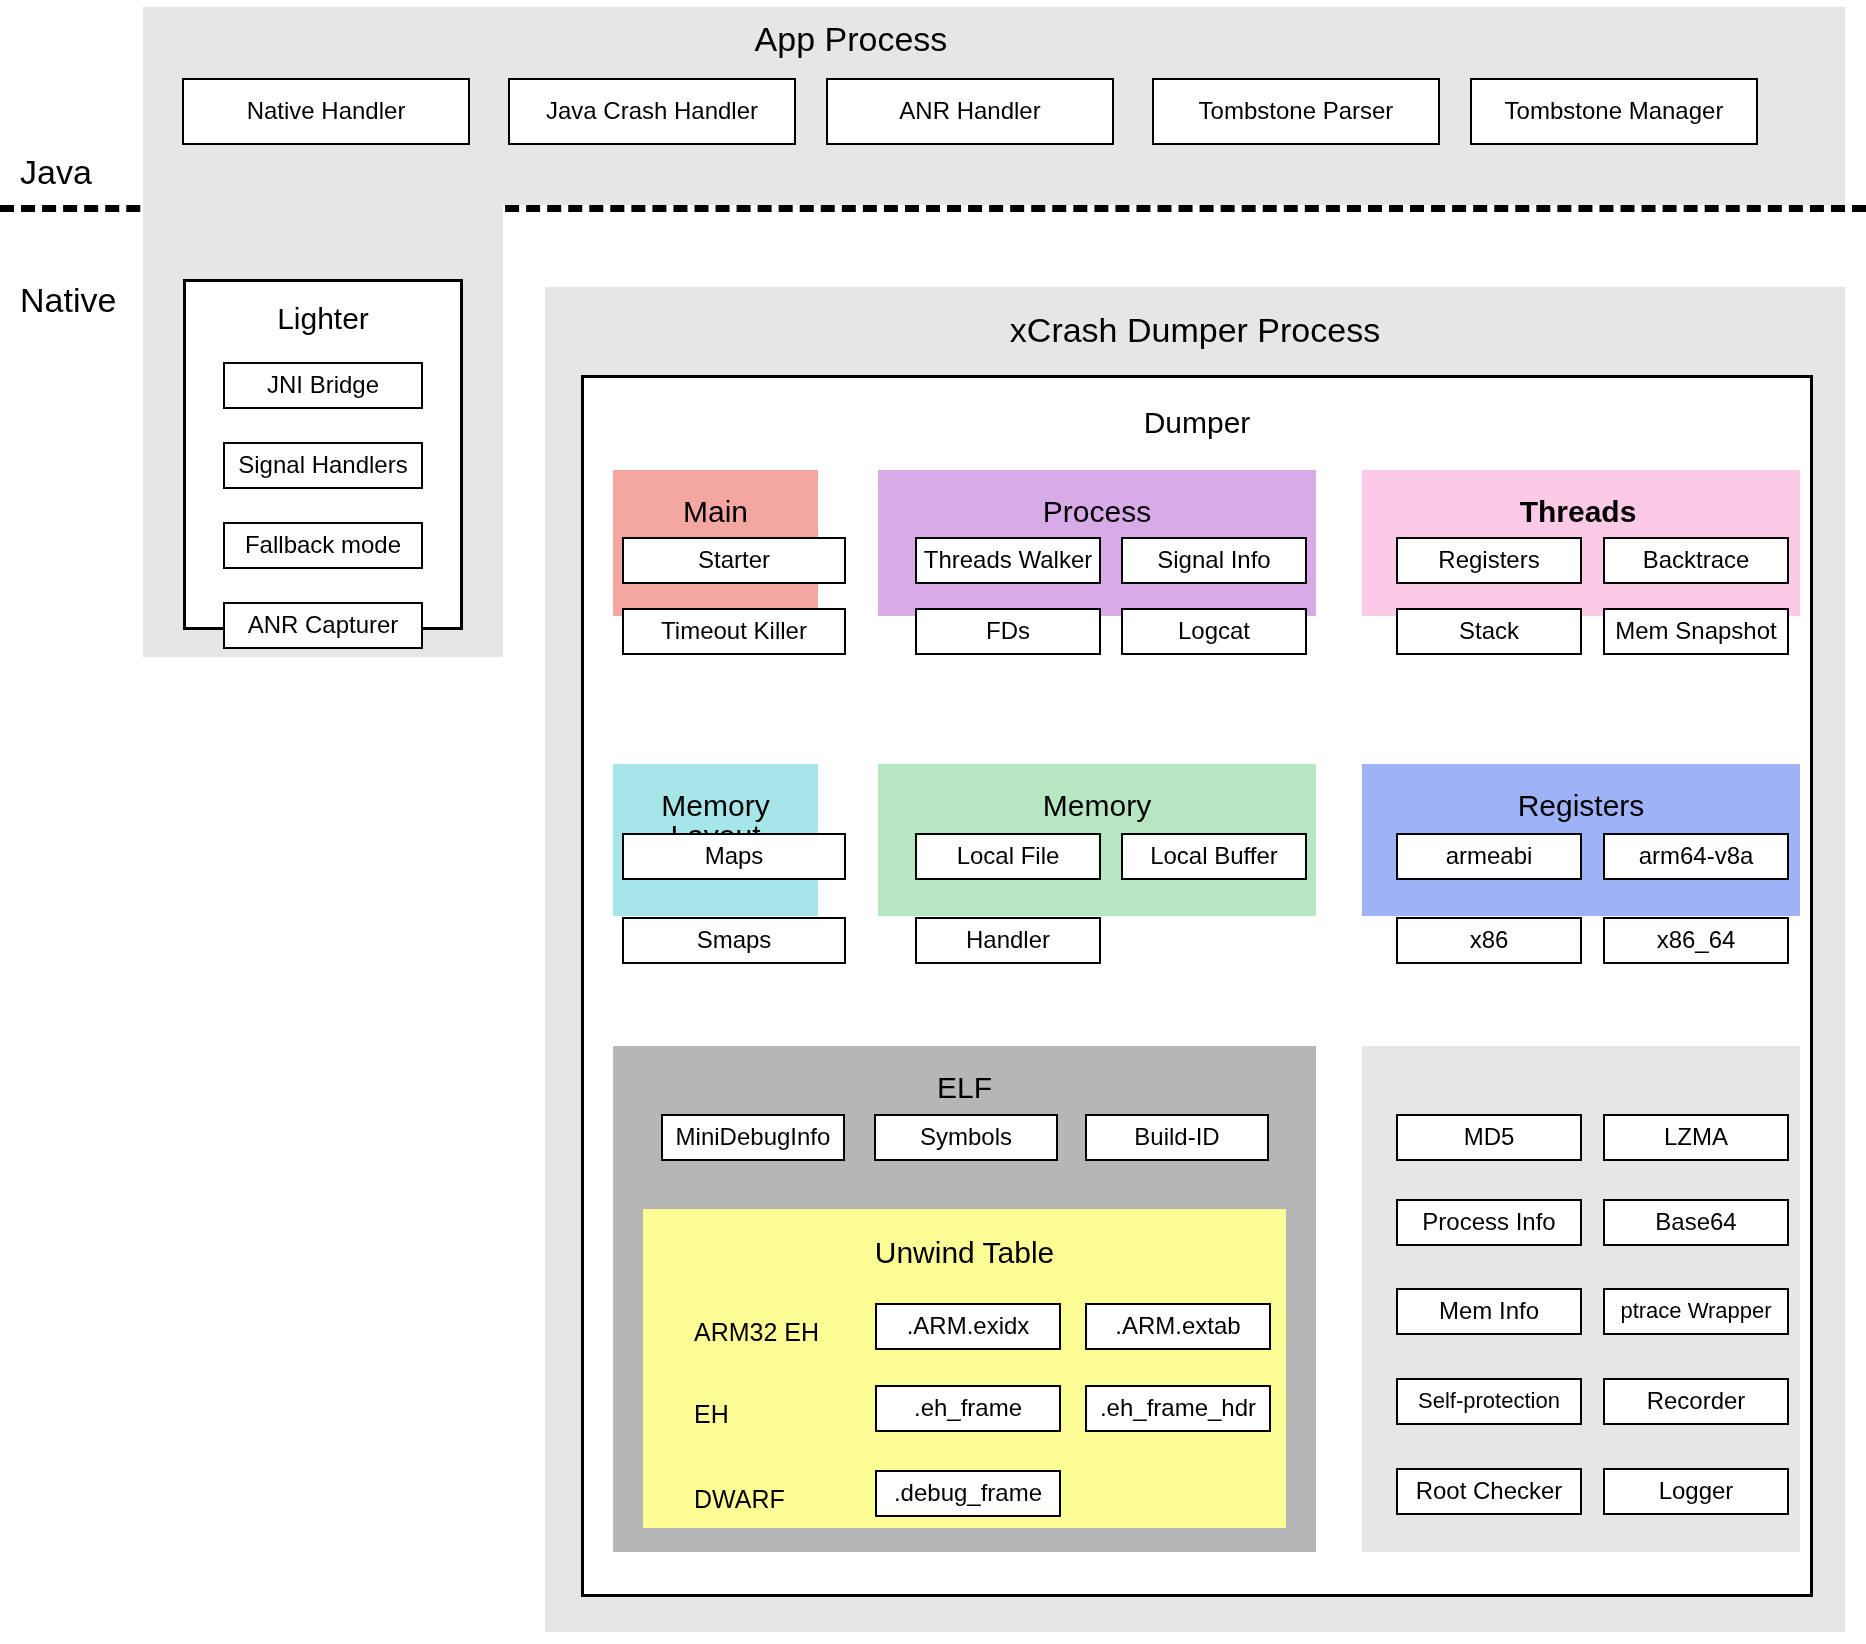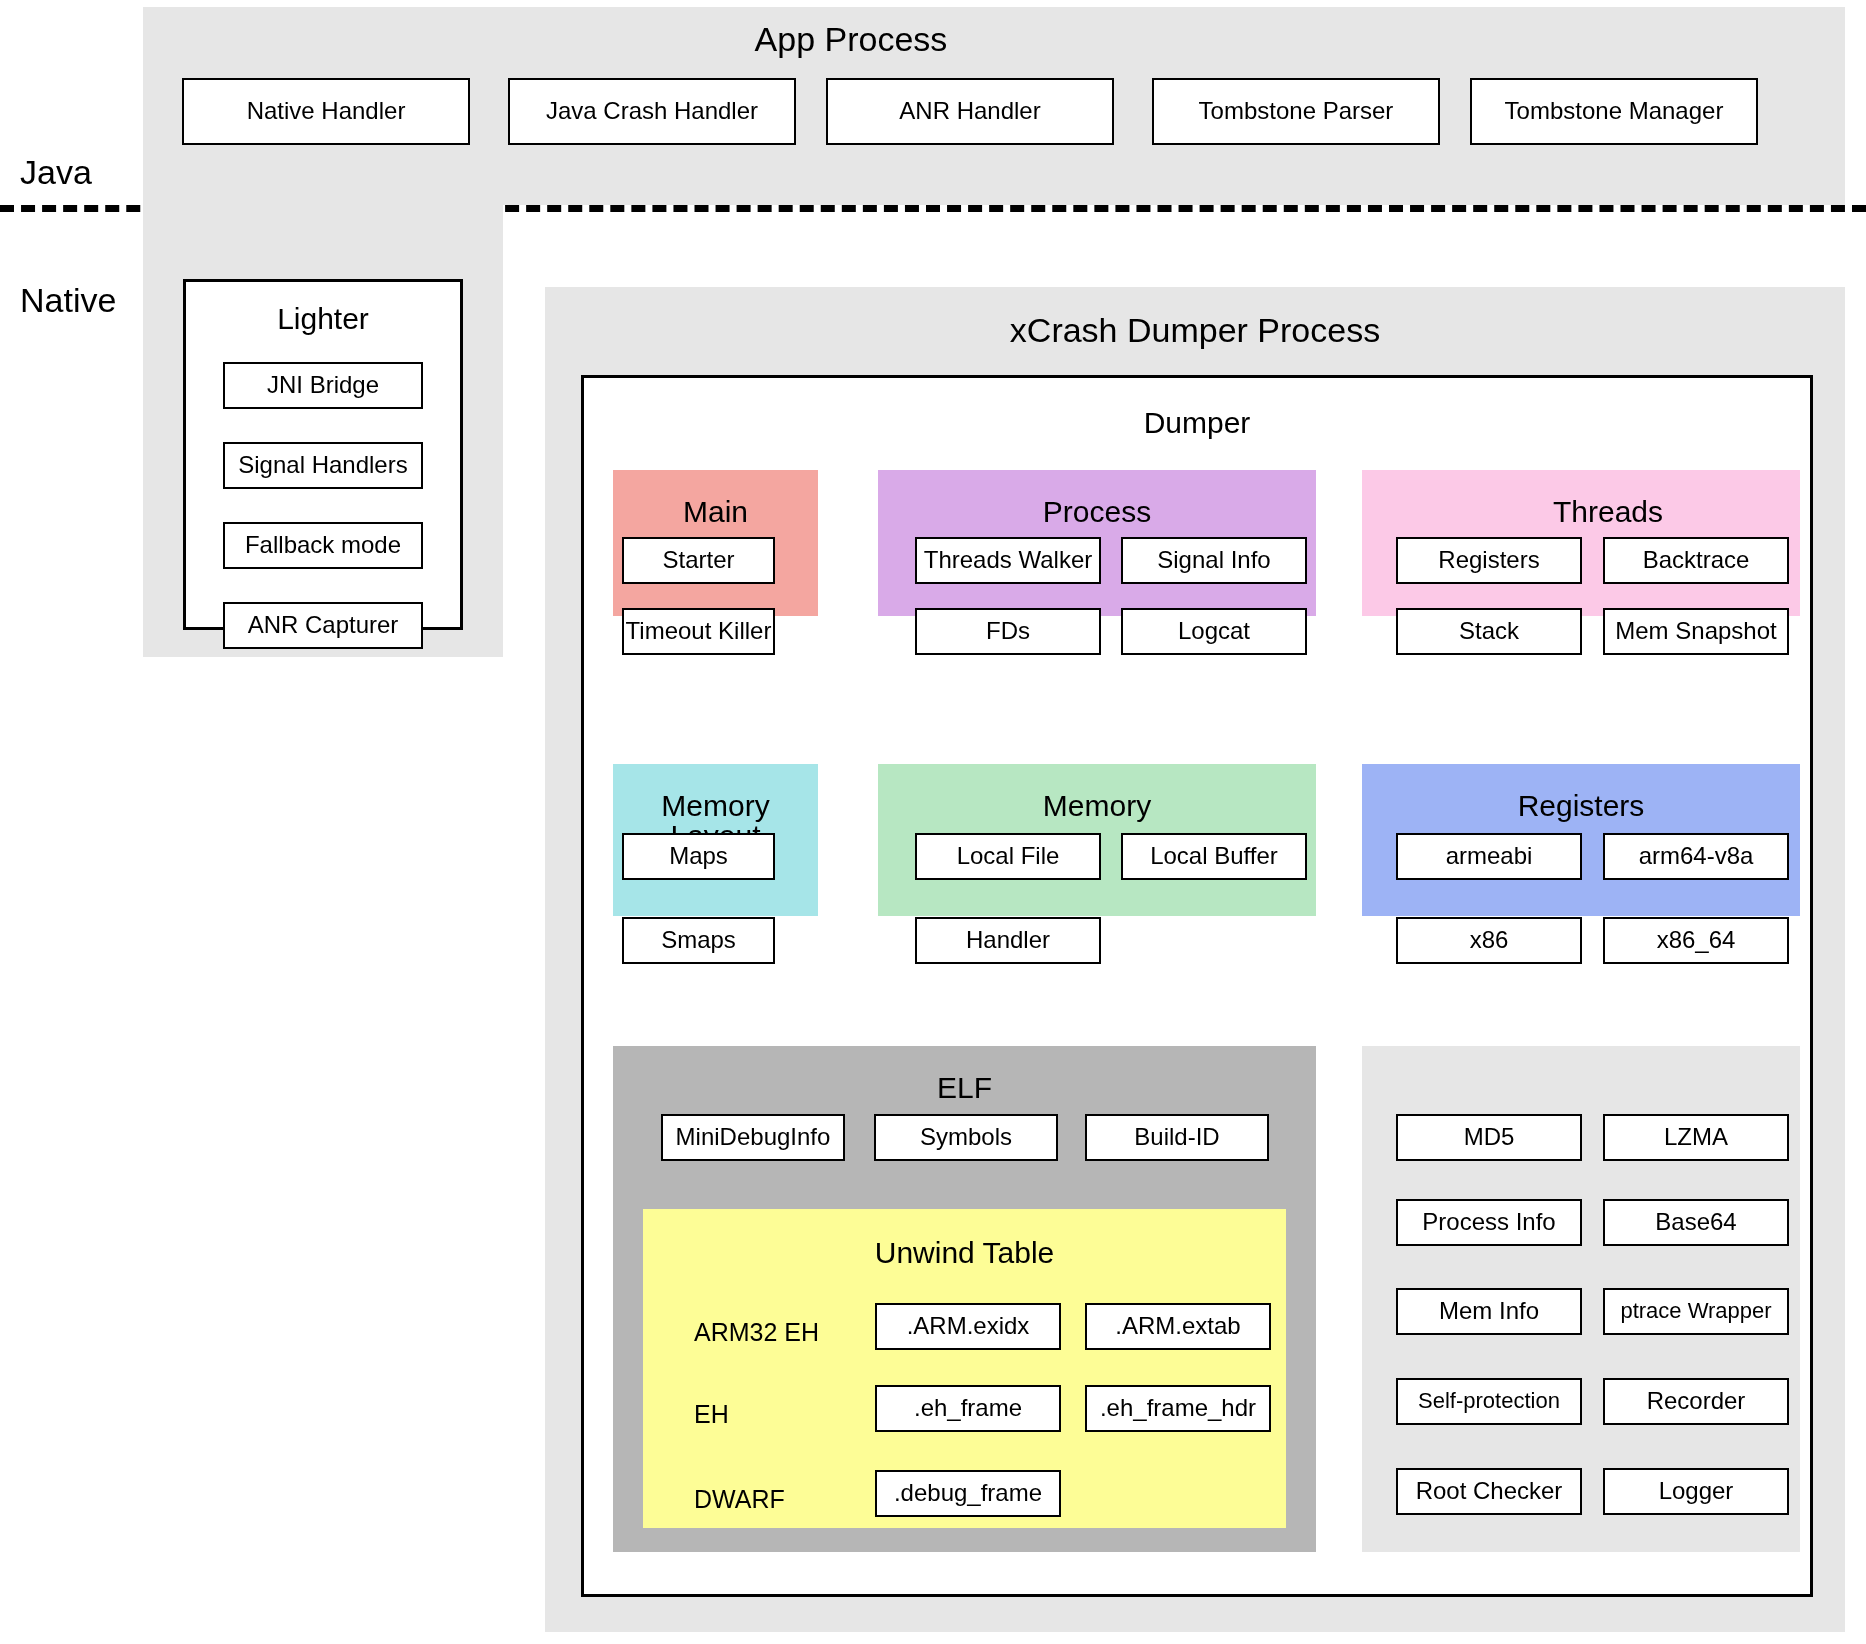--- a/index.html
+++ b/index.html
@@ -84,21 +84,21 @@
   #grp-memlayout{ left:613px;  top:764px;  width:205px; height:152px; background:#a6e5e8; }
   #grp-memory   { left:878px;  top:764px;  width:438px; height:152px; background:#b7e7c2; }
   #grp-registers{ left:1362px; top:764px;  width:438px; height:152px; background:#9db3f5; }
 
   #grp-elf      { left:613px;  top:1046px; width:703px; height:506px; background:#b6b6b6; }
   #grp-utils    { left:1362px; top:1046px; width:438px; height:506px; background:#e6e6e6; }
   #grp-unwind   { left:643px;  top:1209px; width:643px; height:319px; background:#fdfd96; }
 
   
   .c2-leaf{ width:186px; height:47px; }
-  .c1-leaf{ width:153px; height:47px; }
+  .c1-leaf{ width:224px; height:47px; }
 
   
   .elf-leaf{ height:47px; }
 
   
   .unw-label{
     font-size:25px; line-height:1; text-align:right;
   }
   .unw-leaf{ width:186px; height:47px; font-size:24px; }
 </style>
@@ -141,21 +141,21 @@
   <div class="abs leaf c1-leaf" style="left:622px;top:608px;">Timeout Killer</div>
 
   <div class="abs" id="grp-process" style="background: rgb(217, 170, 232);"></div>
   <div class="abs group-title" style="left:878px;top:497px;width:438px;">Process</div>
   <div class="abs leaf c2-leaf" style="left:915px;top:537px;">Threads Walker</div>
   <div class="abs leaf c2-leaf" style="left:1121px;top:537px;">Signal Info</div>
   <div class="abs leaf c2-leaf" style="left:915px;top:608px;">FDs</div>
   <div class="abs leaf c2-leaf" style="left:1121px;top:608px;">Logcat</div>
 
   <div class="abs" id="grp-threads" style="background: rgb(252, 201, 231);"></div>
-  <div class="abs group-title" style="left:1364px;top:497px;width:488px;">Threads</div>
+  <div class="abs group-title" style="left:1334px;top:497px;width:488px;font-weight:bold;">Threads</div>
   <div class="abs leaf c2-leaf" style="left:1396px;top:537px;">Registers</div>
   <div class="abs leaf c2-leaf" style="left:1603px;top:537px;">Backtrace</div>
   <div class="abs leaf c2-leaf" style="left:1396px;top:608px;">Stack</div>
   <div class="abs leaf c2-leaf" style="left:1603px;top:608px;">Mem Snapshot</div>
 
   <div class="abs" id="grp-memlayout" style="background: rgb(166, 229, 232);"></div>
   <div class="abs group-title" style="left:613px;top:791px;width:205px;">Memory Layout</div>
   <div class="abs leaf c1-leaf" style="left:622px;top:833px;">Maps</div>
   <div class="abs leaf c1-leaf" style="left:622px;top:917px;text-align:right;">Smaps</div>
 

